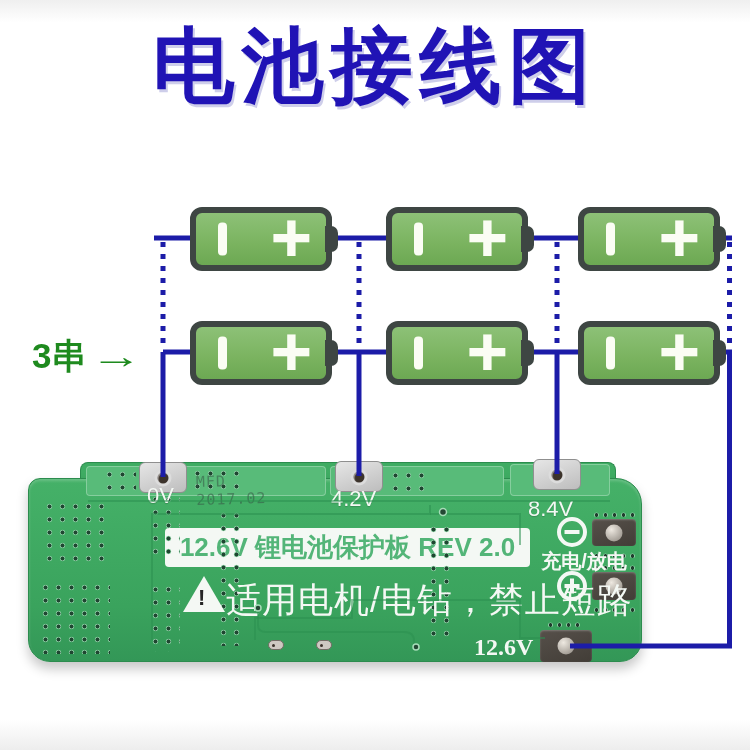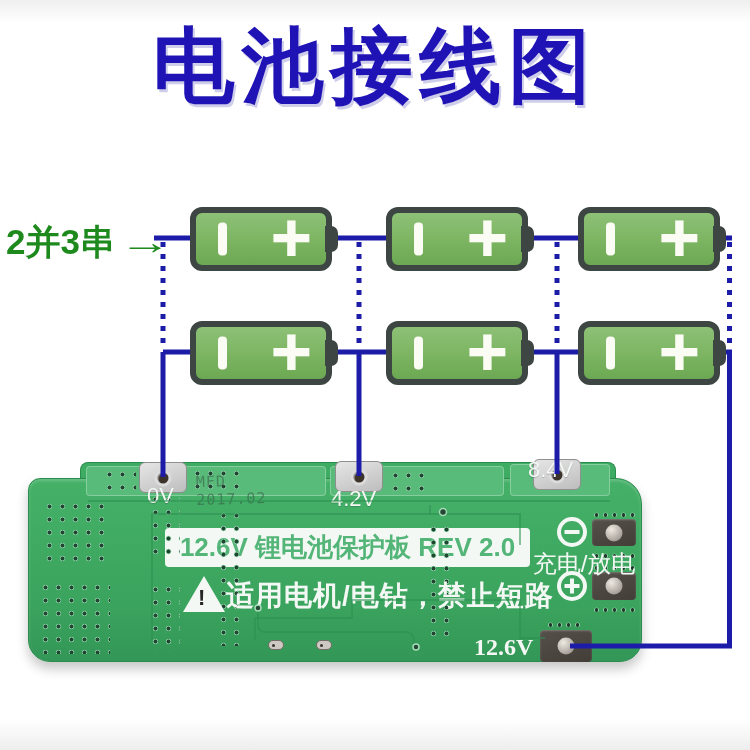--- a/index.html
+++ b/index.html
@@ -80,40 +80,40 @@
     position:absolute;width:48px;height:31px;border-radius:6px;
     background:linear-gradient(160deg,#e6e6e6,#bdbdbd);border:1px solid #8f8f8f;box-sizing:border-box;z-index:4;
   }
   .pad .hole{
     position:absolute;left:50%;top:50%;transform:translate(-50%,-50%);
     width:11px;height:11px;border-radius:50%;background:#3c332b;
     box-shadow:0 0 0 3px #dcdcdc, inset 1px 1px 1px rgba(255,255,255,.5);
   }
   #pad0v{left:139px;top:462px;} #pad4v2{left:335px;top:461px;} #pad8v4{left:533px;top:459px;}
   .pad-label{position:absolute;color:var(--silkscreen);font-weight:400;font-size:22px;z-index:5;text-shadow:0 1px 1px rgba(0,0,0,.18);}
-  #lbl0v{left:147px;top:483px;} #lbl4v2{left:331px;top:486px;} #lbl8v4{left:528px;top:457px;text-align:right;}
+  #lbl0v{left:147px;top:483px;} #lbl4v2{left:331px;top:486px;} #lbl8v4{left:528px;top:496px;text-align:right;}
   .band{
     position:absolute;left:165px;top:528px;width:365px;height:39px;border-radius:4px;
     background:var(--silkscreen);z-index:3;display:flex;align-items:center;justify-content:center;
     font-size:26px;font-weight:700;color:#53b578;white-space:nowrap;
   }
-  .warn-text{position:absolute;left:226px;top:577px;font-size:28px;font-weight:700;color:var(--silkscreen);letter-spacing:1px;z-index:5;white-space:nowrap;}
+  .warn-text{position:absolute;left:226px;top:577px;font-size:35px;font-weight:400;color:var(--silkscreen);letter-spacing:1px;z-index:5;white-space:nowrap;}
   .warn-tri{
     position:absolute;left:183px;top:576px;width:0;height:0;z-index:5;
     border-left:21px solid transparent;border-right:21px solid transparent;border-bottom:36px solid var(--silkscreen);
   }
   .warn-tri span{position:absolute;left:-6px;top:9px;font-size:22px;font-weight:900;color:#262626;}
   .circ{
     position:absolute;width:30px;height:30px;border:4px solid var(--silkscreen);border-radius:50%;
     box-sizing:border-box;z-index:5;
   }
   .circ::before{content:"";position:absolute;left:50%;top:50%;transform:translate(-50%,-50%);width:15px;height:4px;background:var(--silkscreen);}
   .circ.plus::after{content:"";position:absolute;left:50%;top:50%;transform:translate(-50%,-50%);width:4px;height:15px;background:var(--silkscreen);}
   #circminus{left:557px;top:517px;} #circplus{left:557px;top:571px;}
-  .charge-label{position:absolute;left:524px;top:548px;width:120px;text-align:center;font-size:24px;font-weight:400;color:var(--silkscreen);z-index:5;white-space:nowrap;}
+  .charge-label{position:absolute;left:524px;top:548px;width:120px;text-align:center;font-size:20px;font-weight:700;color:var(--silkscreen);z-index:5;white-space:nowrap;}
   .darkpad{
     position:absolute;background:linear-gradient(160deg,#56504a,#423d37);border-radius:4px;z-index:4;
     box-shadow:inset 0 1px 2px rgba(255,255,255,.25);
   }
   .darkpad::after{
     content:"";position:absolute;left:50%;top:50%;transform:translate(-50%,-50%);
     width:17px;height:17px;border-radius:50%;
     background:radial-gradient(circle at 35% 30%,#eee9e1,#a8a29a 70%,#8c867e);
   }
   #cpadtop{left:592px;top:519px;width:44px;height:27px;}
@@ -133,22 +133,22 @@
   .oval{position:absolute;width:16px;height:10px;border-radius:5px;background:#cec9c2;border:1px solid #716c64;box-sizing:border-box;z-index:4;}
   .oval::after{content:"";position:absolute;left:3px;top:2.5px;width:3px;height:3px;border-radius:50%;background:#3c332b;}
 </style>
 </head>
 <body>
 
 <div class="stage">
 
   <div class="page-title">电池接线图</div>
 
-  <div class="anno" id="anno1">
-    <span>2并3串</span><span class="arr">→</span>
+  <div class="anno" id="anno2">
+    <span>3串</span><span class="arr">→</span>
   </div>
 
   <div class="pcb">
     <div class="board-bump"></div>
     <div class="board-main"></div>
     <div class="strip" id="strip1"></div>
     <div class="strip" id="strip2"></div>
     <div class="strip" id="strip3"></div>
 
     <div class="mfd">MFD 2017.02</div>

